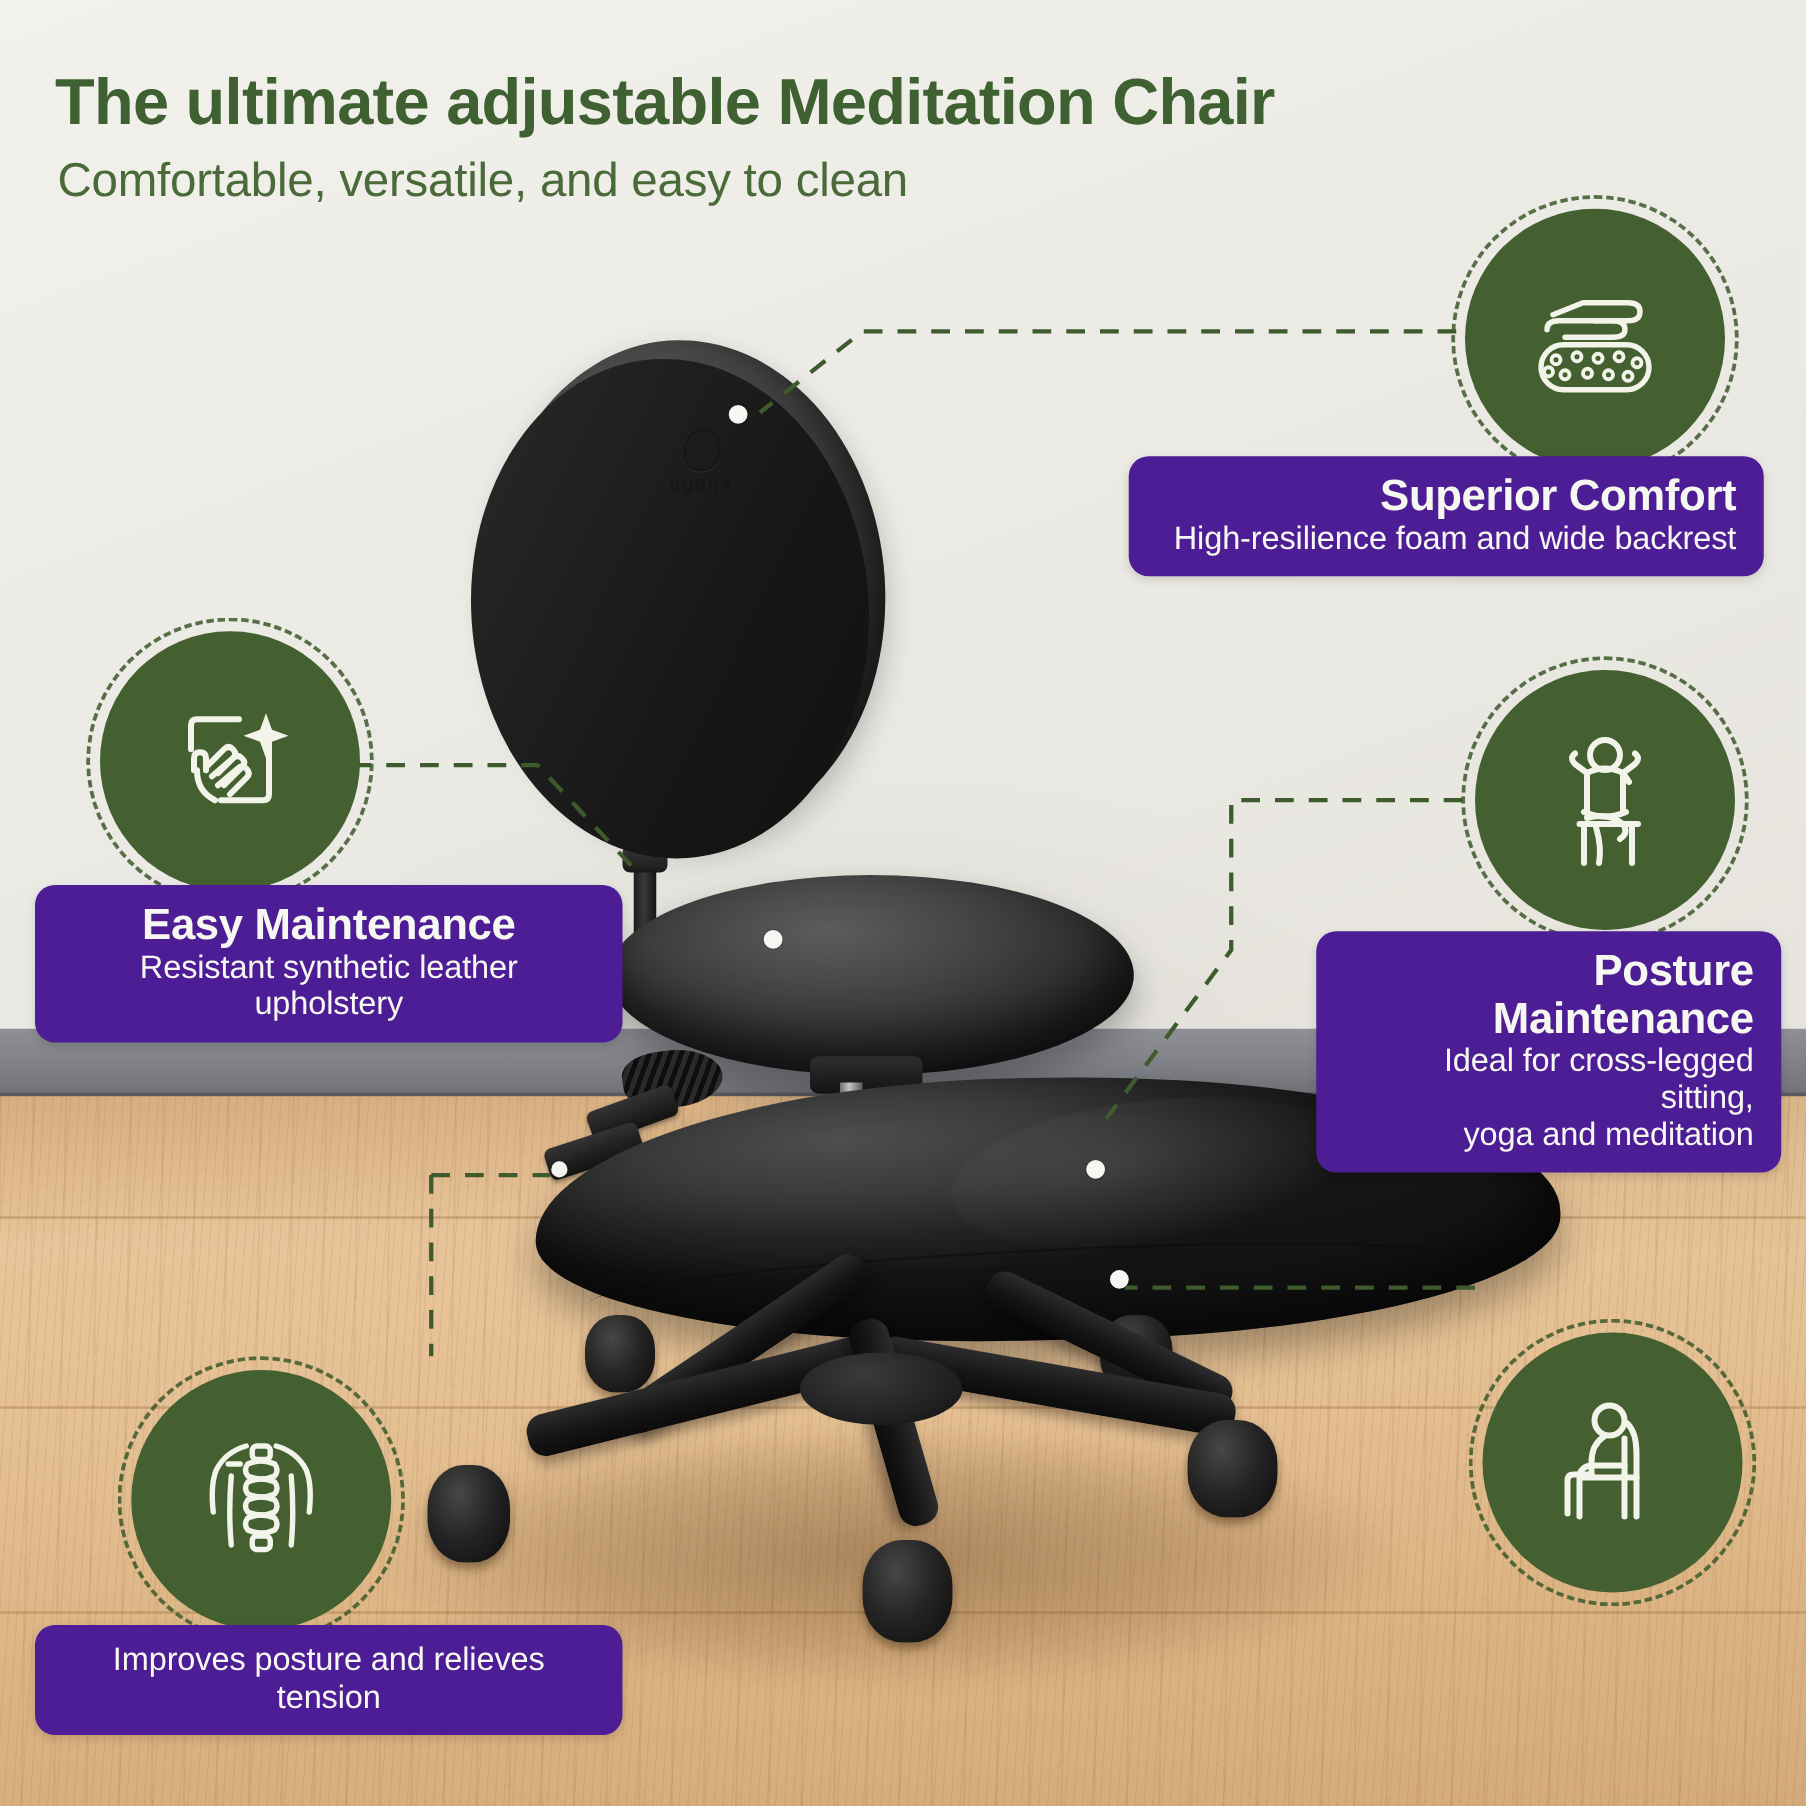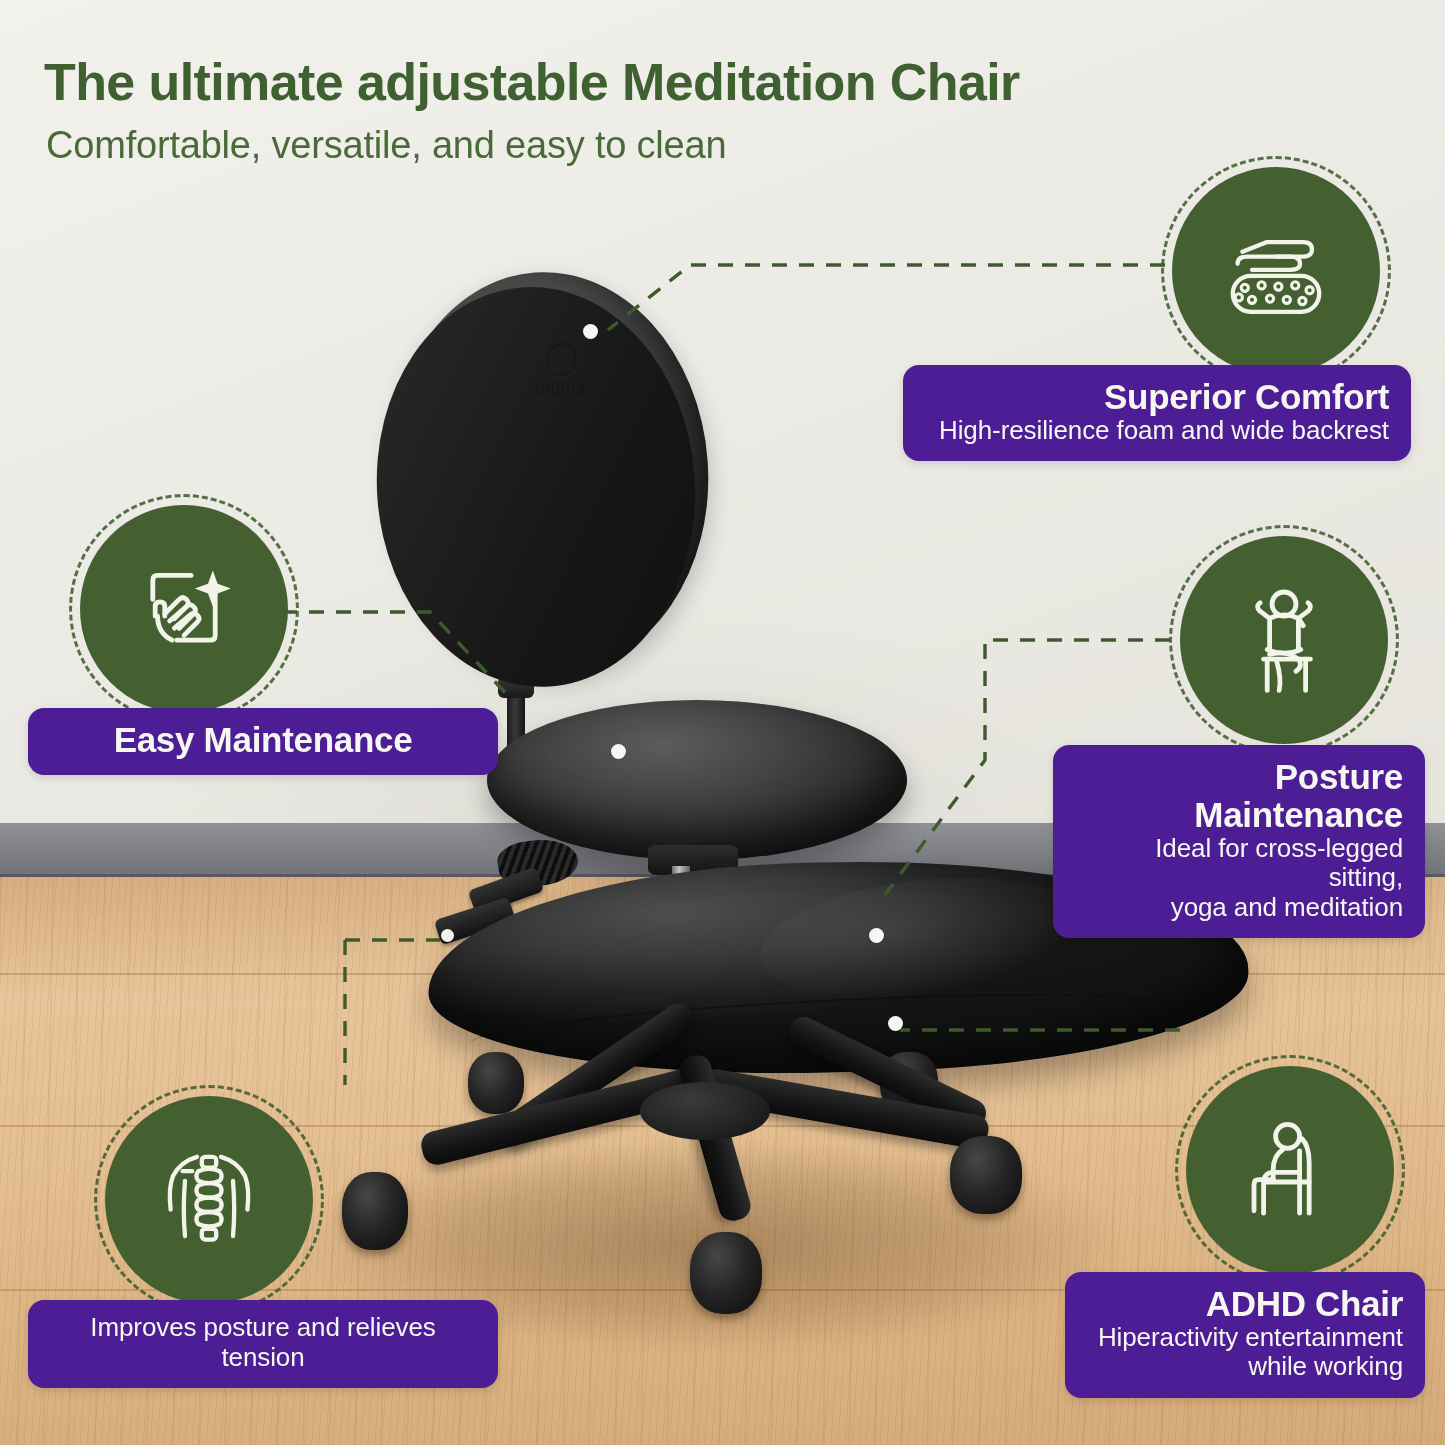--- a/index.html
+++ b/index.html
@@ -338,20 +338,21 @@
         <path d="M34 54 L46 42 Q49 39 52 42 Q55 45 52 48 L42 58"></path>
         <path d="M38 60 L52 48 Q55 45 58 48 Q61 51 58 54 L46 66"></path>
         <path d="M42 66 L55 55 Q58 52 61 55 Q64 58 61 61 L50 72"></path>
         <path d="M28 56 Q28 70 40 76"></path>
       </g>
       <path d="M74 18 L78 29 L89 33 L78 37 L74 48 L70 37 L59 33 L70 29 Z" fill="#f2f4ea"></path>
     </svg>
   </div>
   <div class="label-box ta-left" style="left:28px;top:708px;width:470px">
     <div class="label-title">Easy Maintenance</div>
+    <div class="label-sub">Resistant synthetic leather upholstery</div>
   </div>
 
   <div class="icon-badge" style="left:1180px;top:536px">
     <svg viewBox="0 0 100 100">
       <g fill="none" stroke="#f2f4ea" stroke-width="4" stroke-linecap="round" stroke-linejoin="round">
         <circle cx="50" cy="20" r="10"></circle>
         <path d="M38 32 Q50 26 62 32 L66 38"></path>
         <path d="M38 32 L30 26 Q26 22 30 19"></path>
         <path d="M62 32 L70 26 Q74 22 70 19"></path>
         <path d="M38 34 L38 58 M62 34 L62 58"></path>
@@ -399,19 +400,14 @@
         <path d="M58 34 L58 58"></path>
         <path d="M36 58 L24 58 Q20 58 20 62 L20 84"></path>
         <path d="M28 58 L28 86"></path>
         <path d="M36 52 Q30 52 28 58"></path>
         <path d="M60 24 Q66 30 66 44 L66 86"></path>
         <path d="M30 60 L66 60"></path>
         <path d="M58 58 L58 86"></path>
       </g>
     </svg>
   </div>
-  <div class="label-box ta-right" style="left:1065px;top:1272px;width:360px">
-    <div class="label-title">ADHD Chair</div>
-    <div class="label-sub">Hiperactivity entertainment</div>
-    <div class="label-sub">while working</div>
-  </div>
 
 </div>
 
 </body></html>

